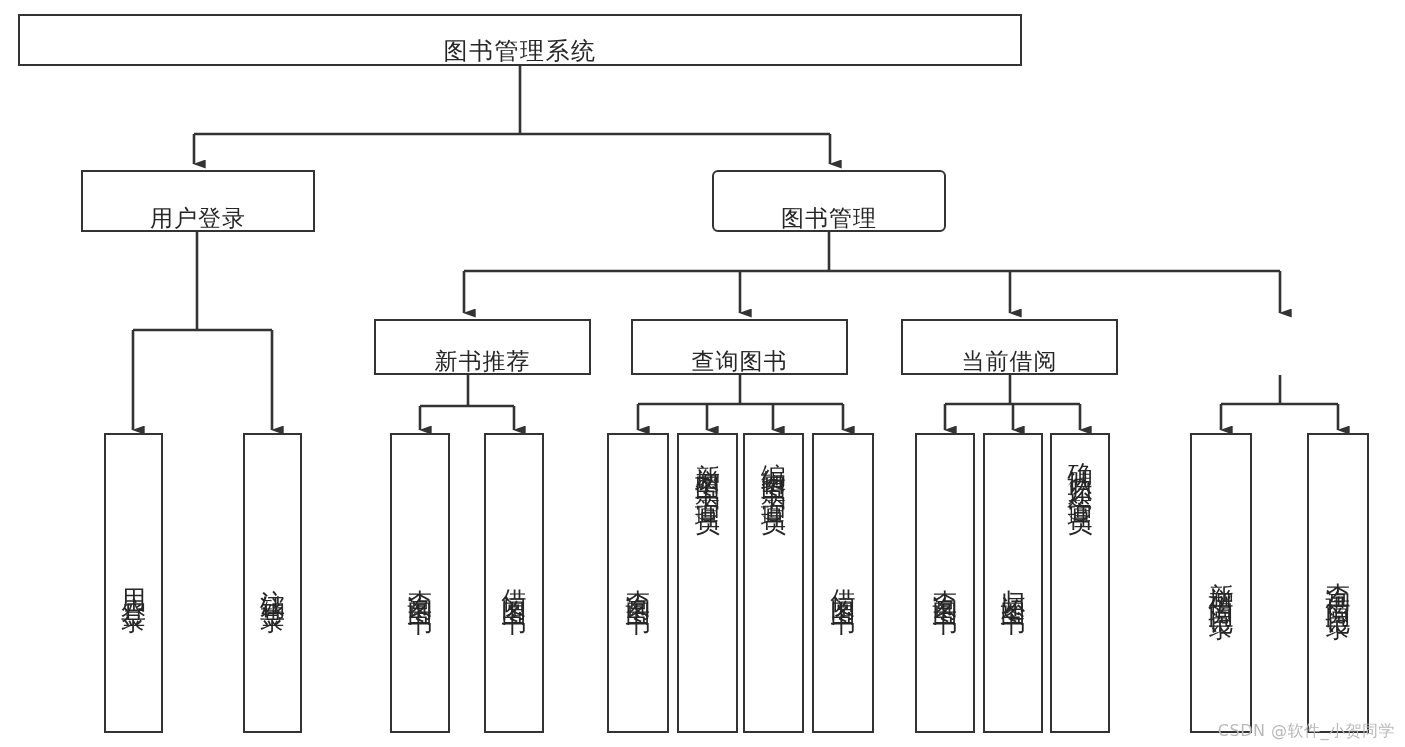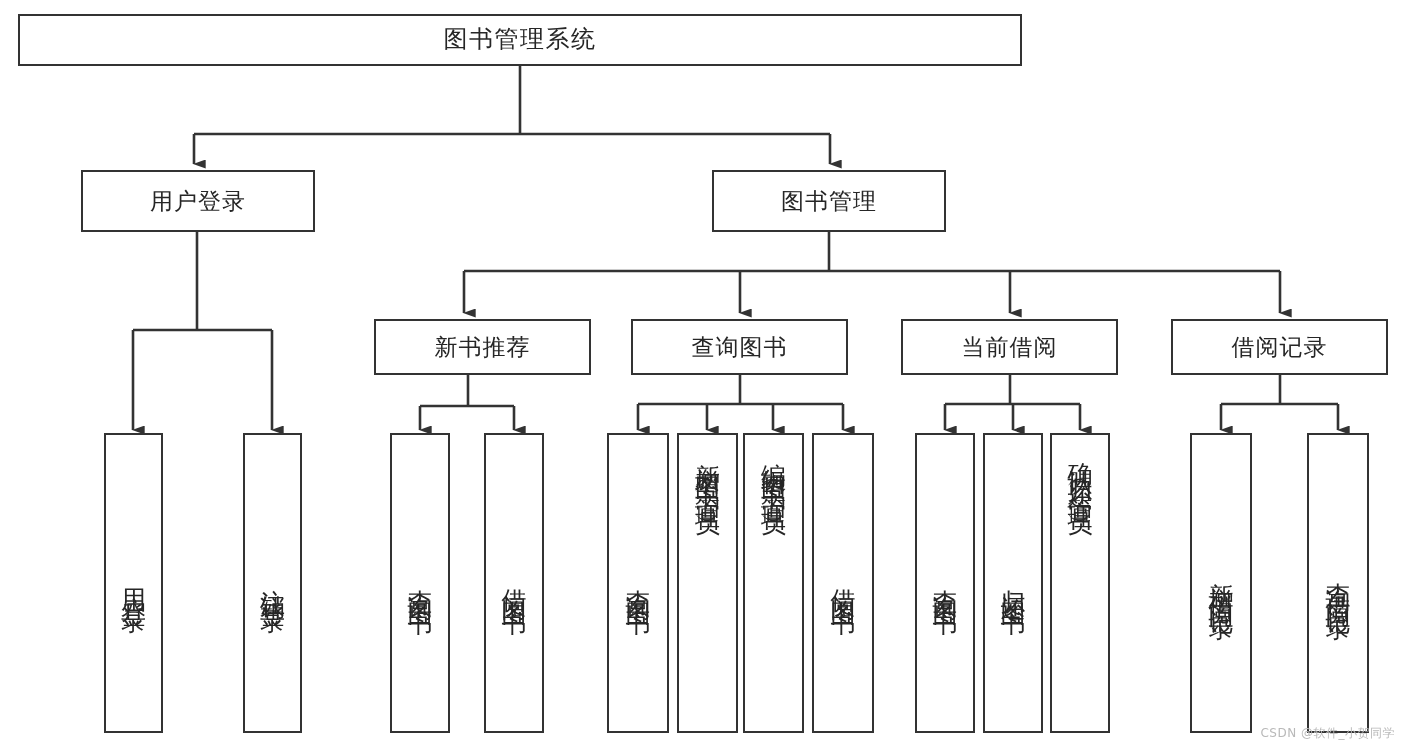--- a/index.html
+++ b/index.html
@@ -35,20 +35,21 @@
   }
   .node .label{
     display:block;
     white-space:pre;
     color:#262626;
     line-height:1.05;
   }
   
   .node.horiz{
     flex-direction:row;
+    align-items:flex-end;
   }
   .node.horiz .label{
     font-size:23px;
     letter-spacing:1px;
   }
   .node.root .label{
     font-size:24px;
     letter-spacing:1.5px;
   }
   
@@ -68,21 +69,21 @@
   .node.vert.align-top{
     align-items:flex-start;
   }
   .node.vert.align-top .label{
     padding-top:2px;
   }
   .watermark{
     position:absolute;
     right:10px;
     bottom:5px;
-    font-size:12px;
+    font-size:16px;
     color:#b9b9b9;
     letter-spacing:0.5px;
     z-index:5;
     white-space:pre;
     font-family:"DejaVu Sans","Liberation Sans",sans-serif;
   }
 </style>
 </head>
 <body>
 
@@ -139,36 +140,33 @@
     </g>
   </svg>
 
   <div class="node horiz root" style="left:18px; top:14px; width:1004px; height:52px;">
     <span class="label">图书管理系统</span>
   </div>
 
   <div class="node horiz" style="left:81px; top:170px; width:234px; height:62px;">
     <span class="label">用户登录</span>
   </div>
-  <div class="node horiz" style="left:712px; top:170px; width:234px; height:62px;">
+  <div class="node horiz" style="left:712px; top:170px; width:234px; height:62px;border-radius:6px;">
     <span class="label">图书管理</span>
   </div>
 
   <div class="node horiz" style="left:360px; top:319px; width:217px; height:56px;margin-left:14px;">
     <span class="label">新书推荐</span>
   </div>
   <div class="node horiz" style="left:631px; top:319px; width:217px; height:56px;">
     <span class="label">查询图书</span>
   </div>
   <div class="node horiz" style="left:901px; top:319px; width:217px; height:56px;">
     <span class="label">当前借阅</span>
   </div>
-  <div class="node horiz" style="left:1171px; top:319px; width:217px; height:56px;">
-    <span class="label">借阅记录</span>
-  </div>
 
   <div class="node vert" style="left:104px; top:433px; width:59px; height:300px;">
     <span class="label">用户登录</span>
   </div>
   <div class="node vert" style="left:243px; top:433px; width:59px; height:300px;">
     <span class="label">注销登录</span>
   </div>
 
   <div class="node vert" style="left:390px; top:433px; width:60px; height:300px;">
     <span class="label">查询图书</span>

